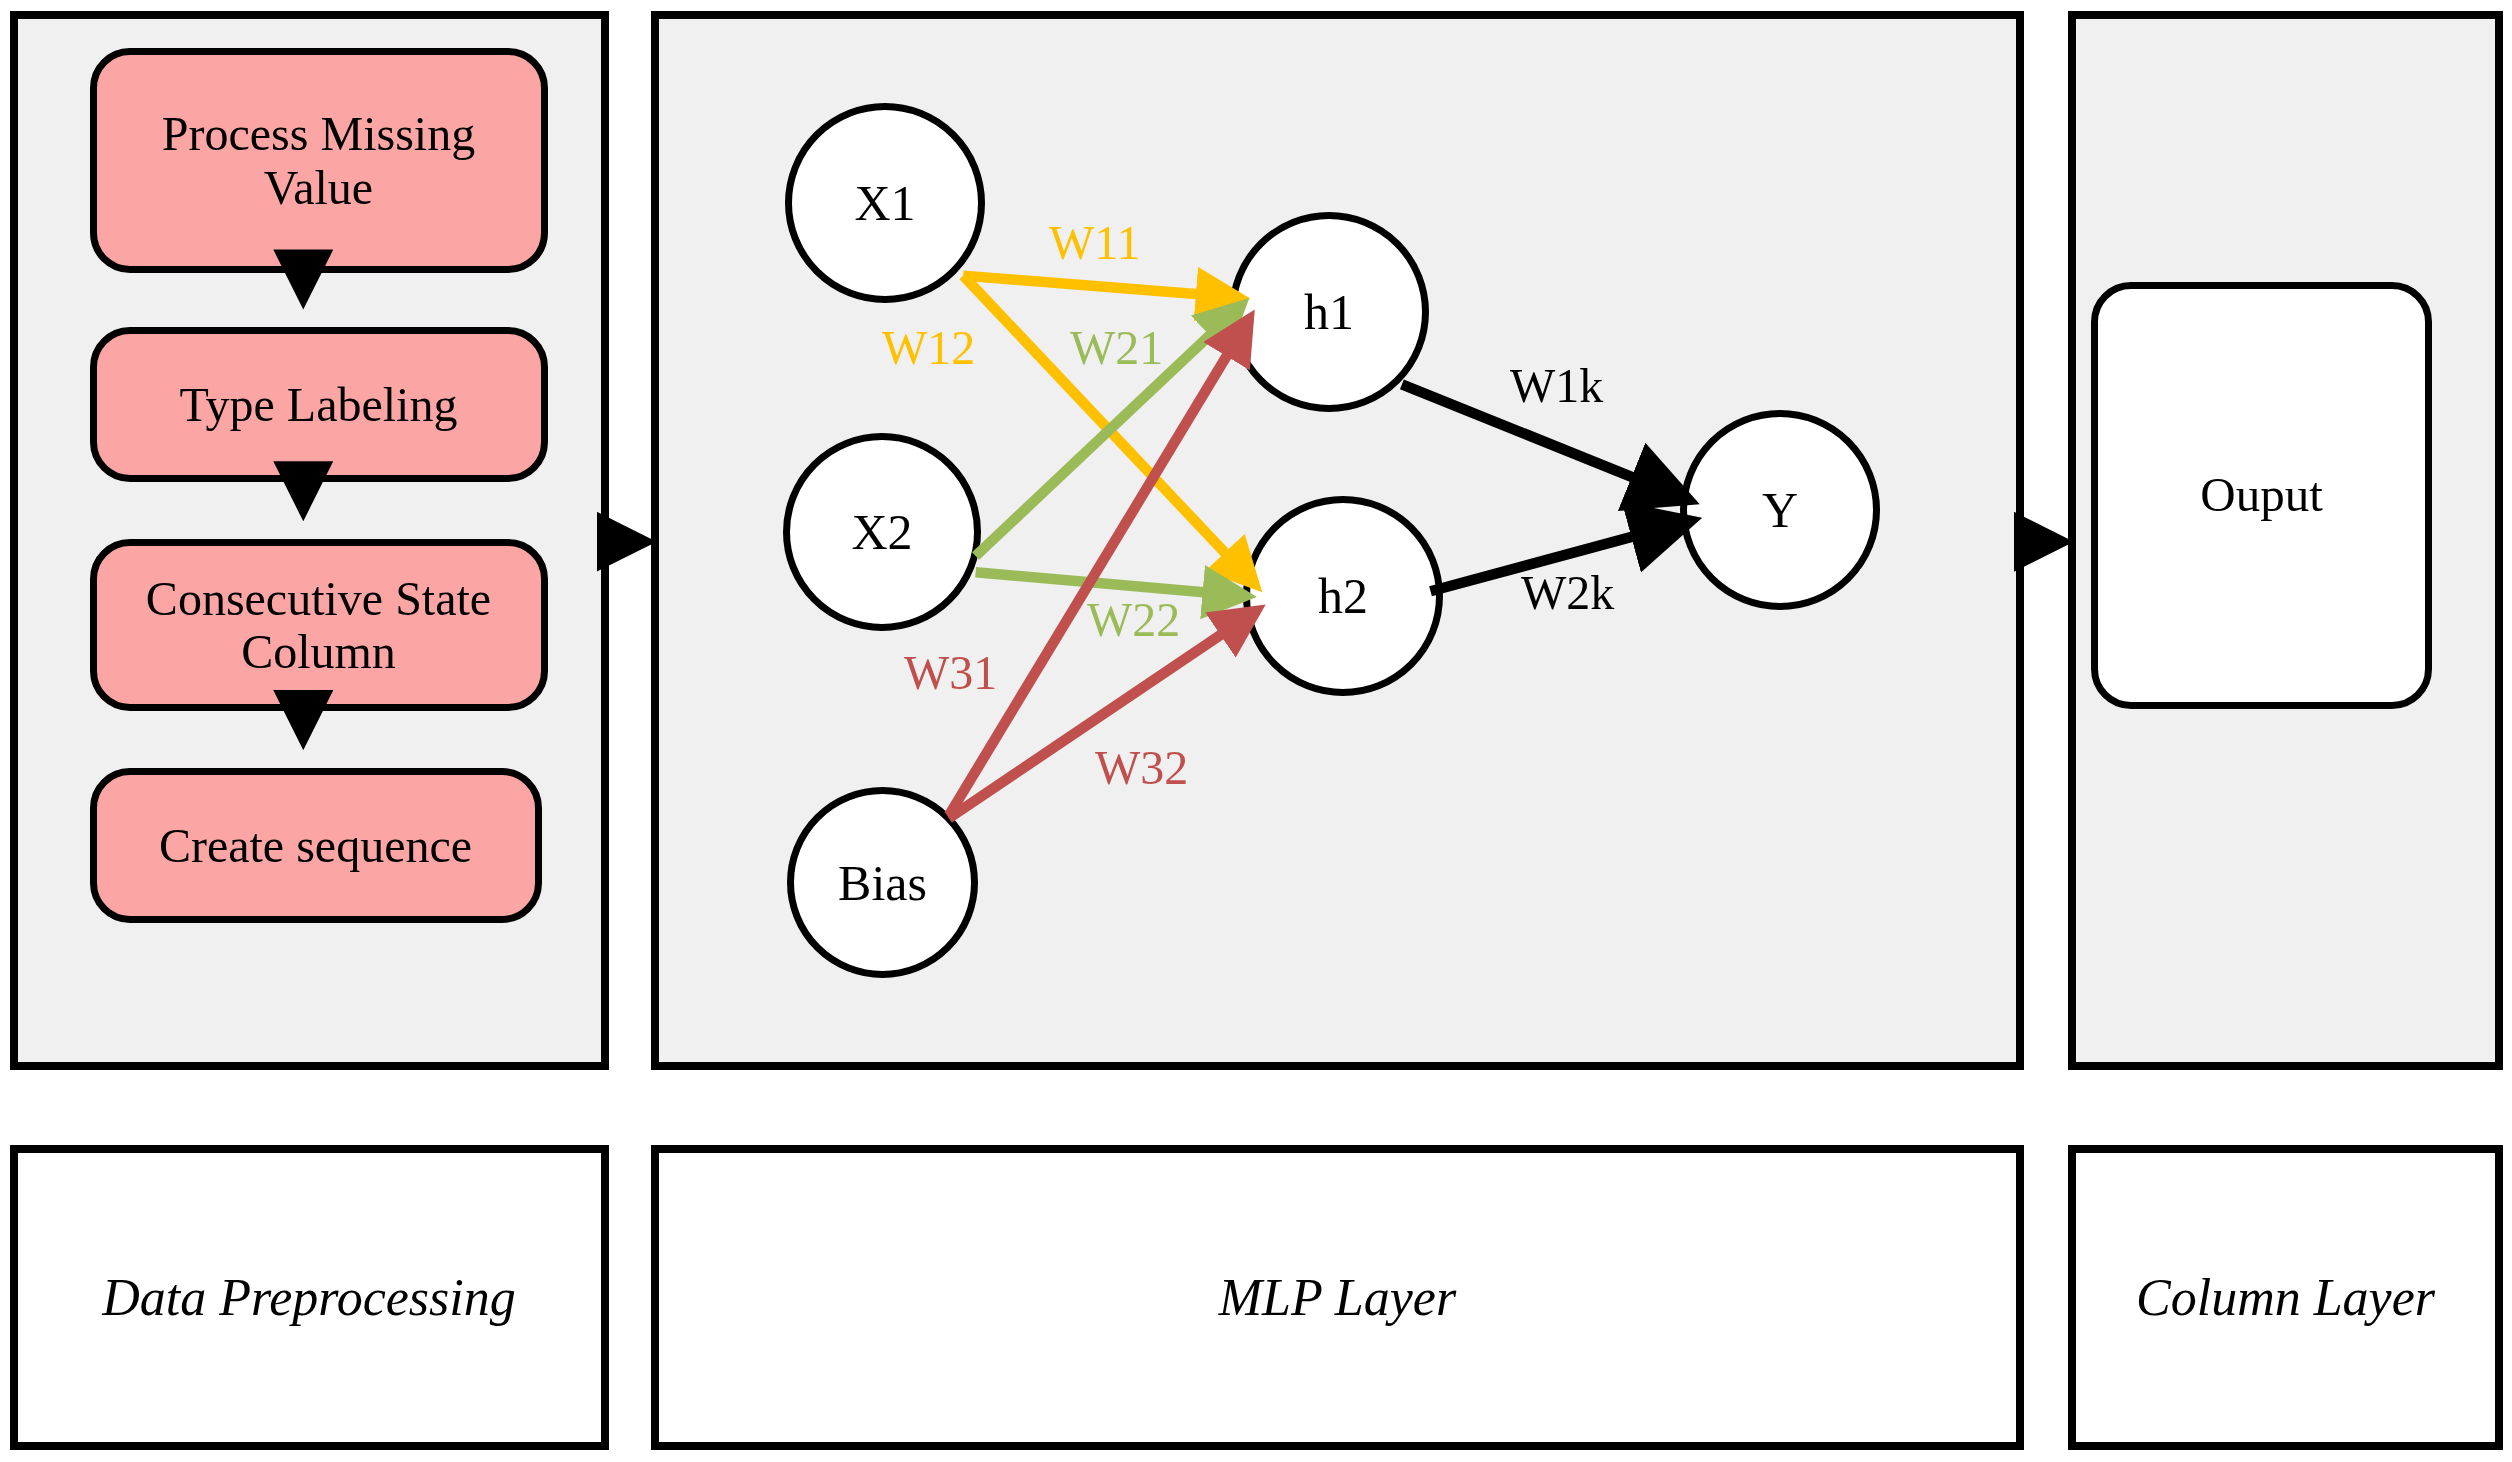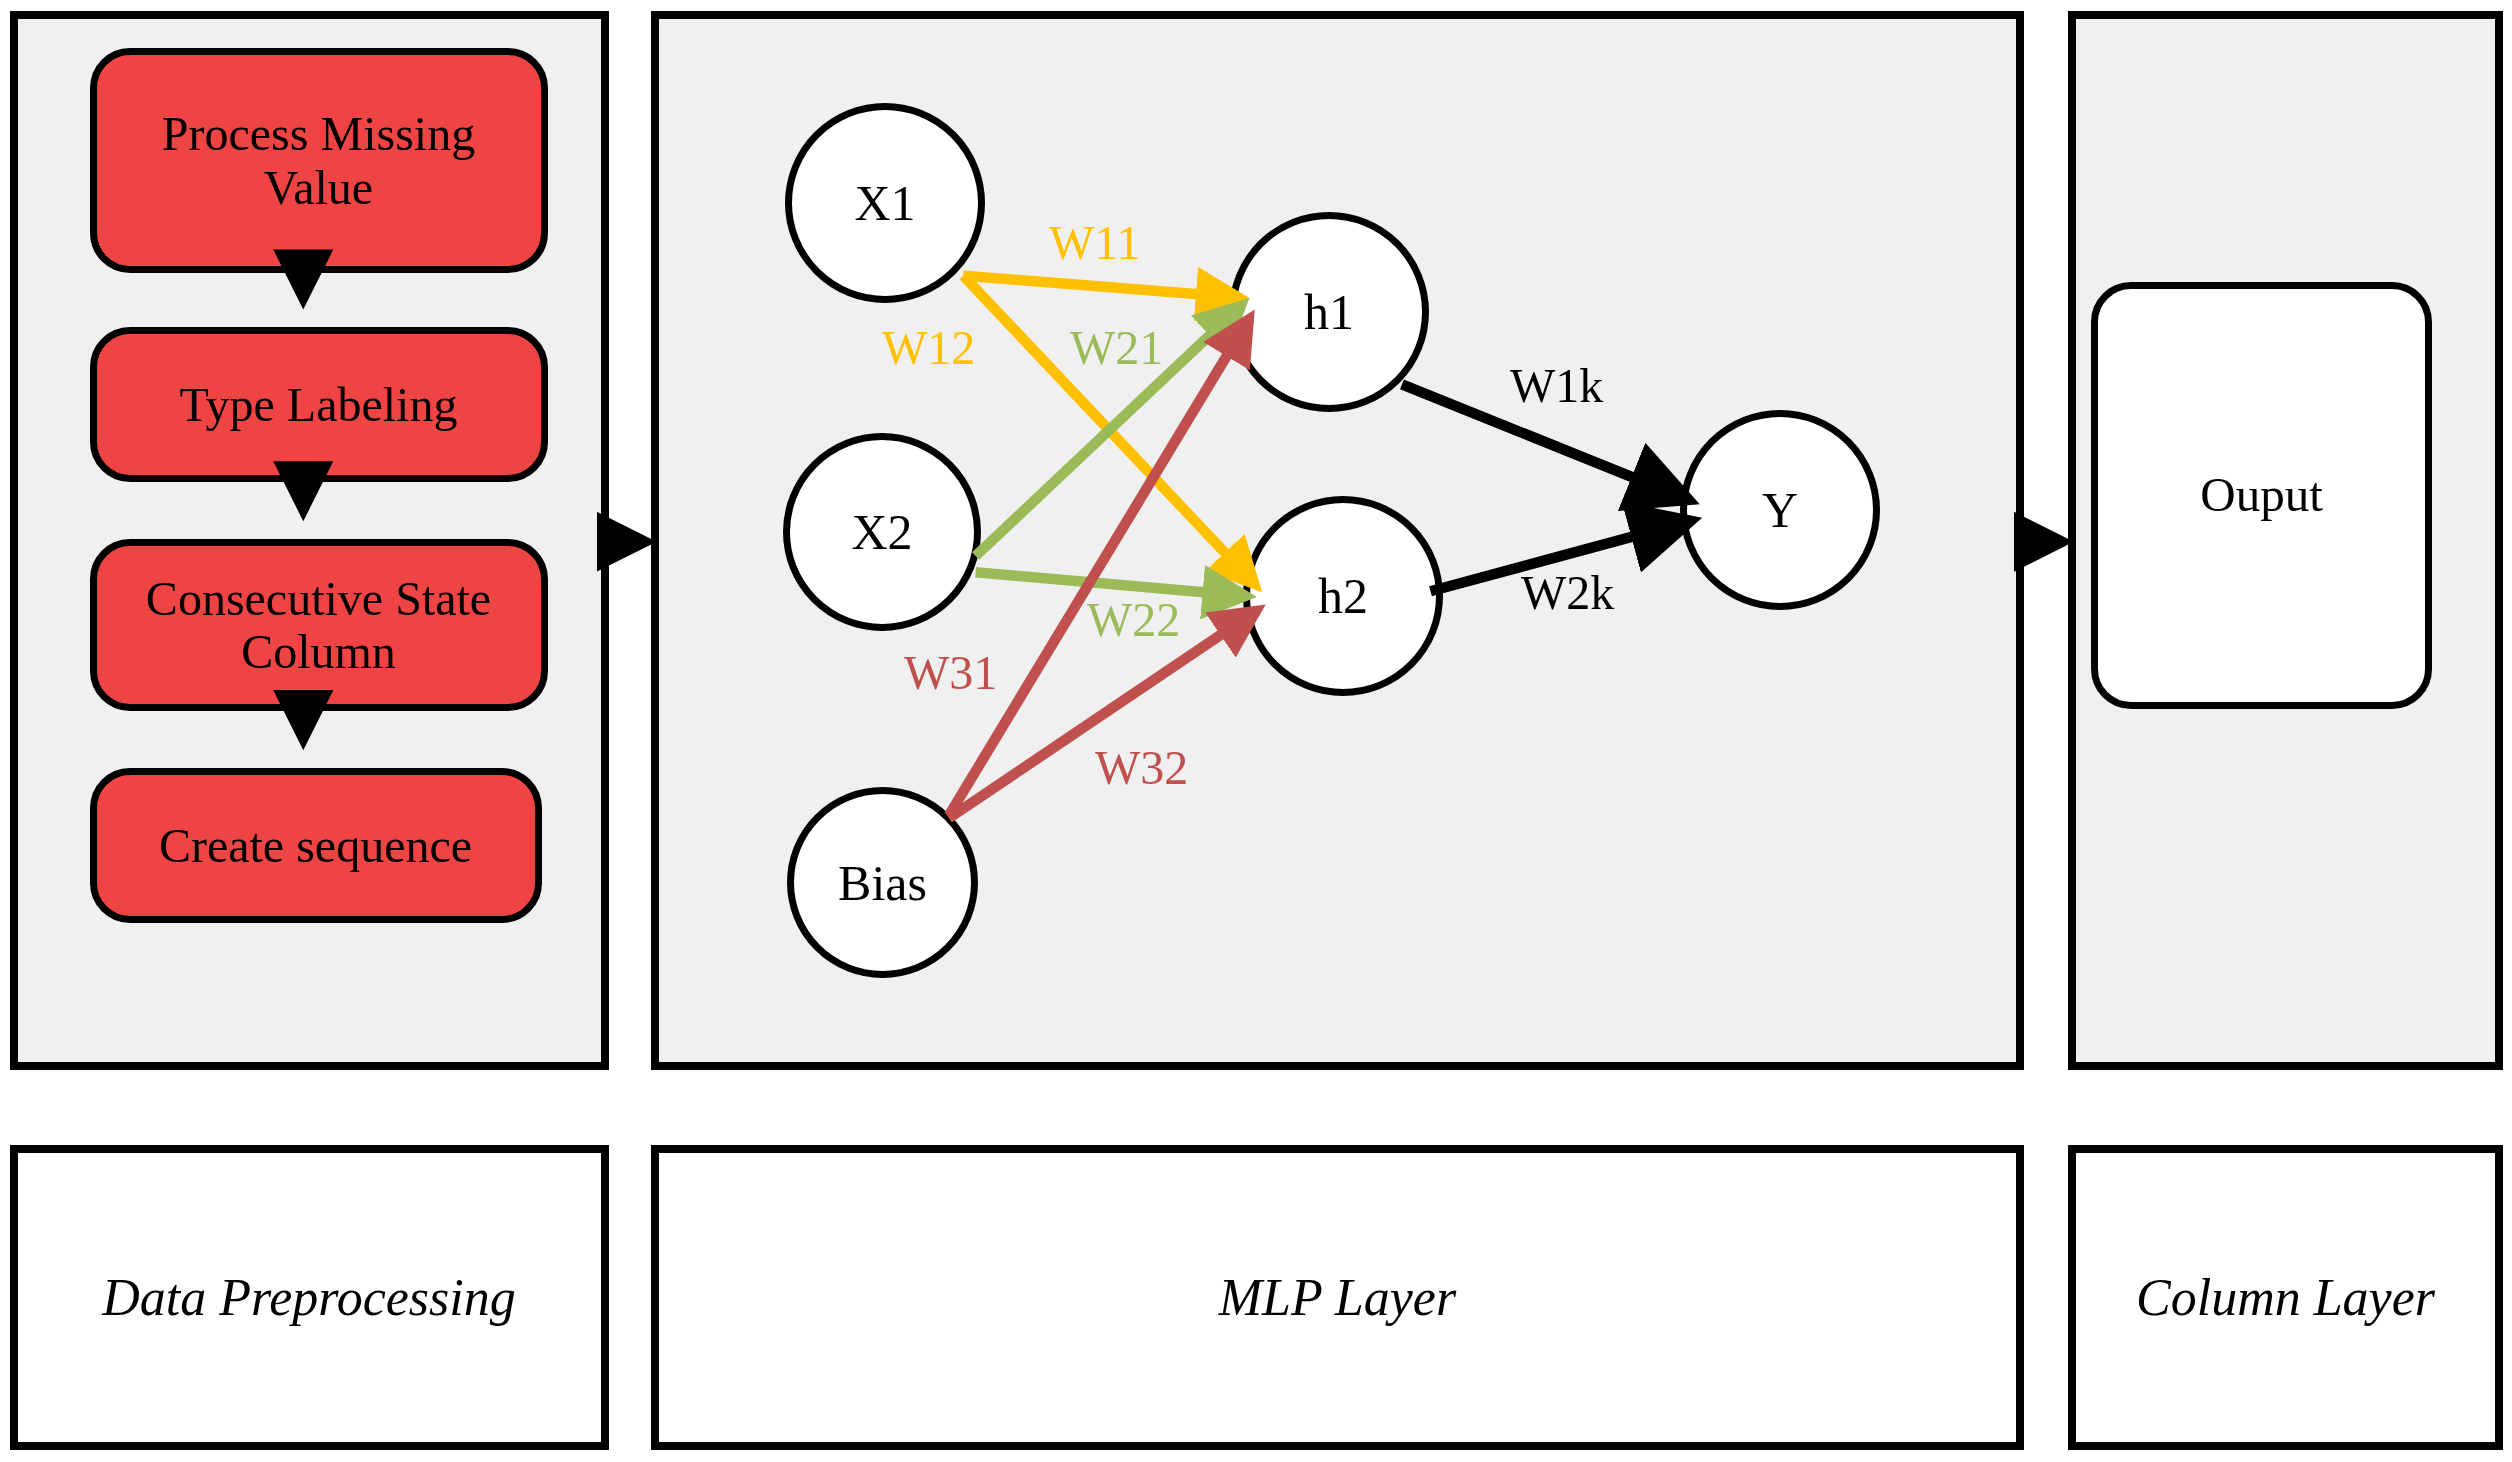--- a/index.html
+++ b/index.html
@@ -44,21 +44,21 @@
   .caption-text {
     font-size: 52px;
     color: #000000;
     white-space: nowrap;
     line-height: 1.1;
   }
 
   
   .proc-box {
     position: absolute;
-    background: #ef4444;
+    background: #fca5a5;
     border: 7.6px solid #000000;
     border-radius: 40px;
     box-sizing: border-box;
     display: flex;
     align-items: center;
     justify-content: center;
     text-align: center;
   }
   .proc-label {
     font-size: 48px;

